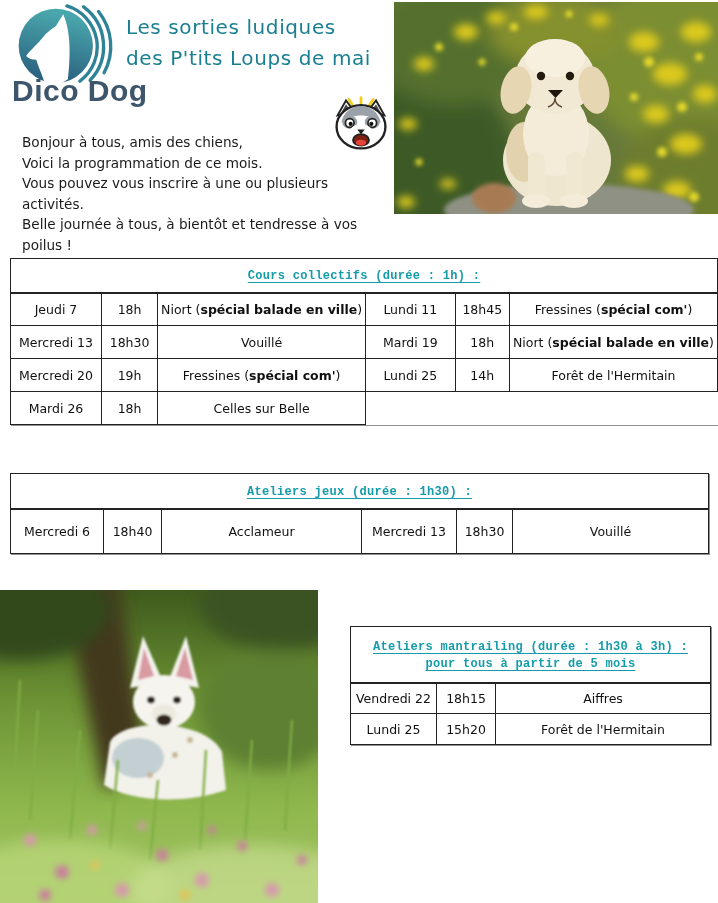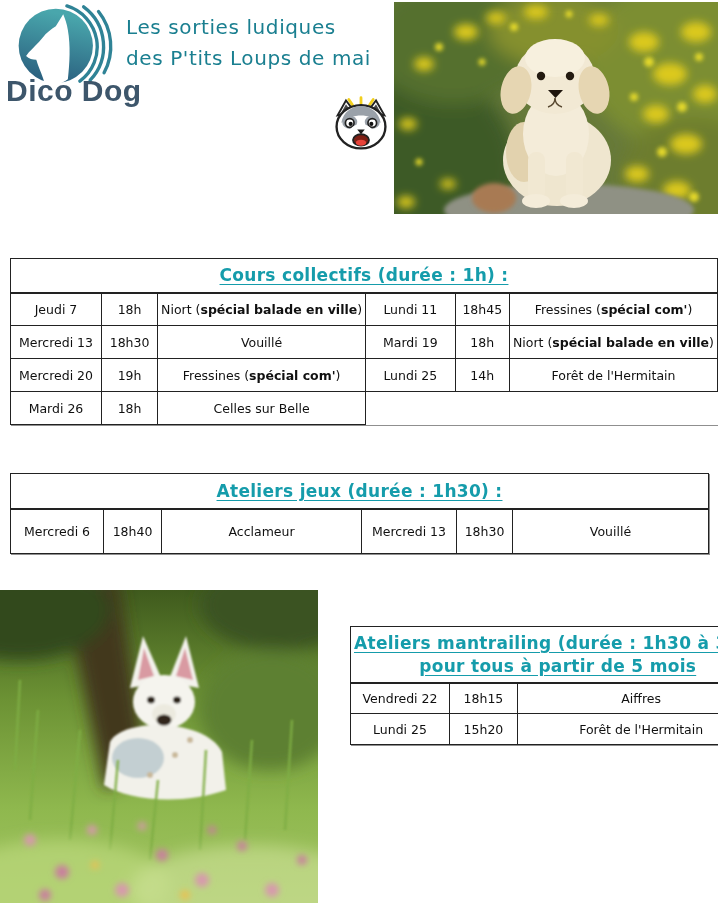--- a/index.html
+++ b/index.html
@@ -3,36 +3,36 @@
 <meta charset="utf-8">
 <style>
   :root{
     --accent:#1a7f90; --tableAccent:#159cab; --brand:#3d566b; --borderc:#222222;
   }
   html,body{margin:0;padding:0;background:#fff;}
   .page{position:relative;width:718px;height:903px;background:#ffffff;overflow:hidden;
         font-family:"DejaVu Sans",sans-serif;}
   
   .logo{position:absolute;left:14px;top:4px;}
-  .brand{position:absolute;left:6px;top:74px;width:220px;font-size:30px;font-weight:600;
+  .brand{position:absolute;left:12px;top:74px;width:220px;font-size:30px;font-weight:600;
          color:var(--brand);letter-spacing:0.5px;font-family:"Liberation Sans",sans-serif;}
   .title{position:absolute;left:126px;top:12px;width:260px;text-align:left;
          color:var(--accent);font-size:20px;line-height:31px;letter-spacing:0.6px;font-weight:500;}
   .husky{position:absolute;left:330px;top:94px;}
   .intro{position:absolute;left:22px;top:132px;width:372px;font-size:13.6px;line-height:20.5px;color:#1a1a1a;}
   .photo1{position:absolute;left:394px;top:2px;}
   .photo2{position:absolute;left:0;top:590px;}
   
   table.sched{position:absolute;border-collapse:collapse;table-layout:fixed;background:#fff;
               filter:drop-shadow(1.5px 1.5px 0 #8f8f8f);}
   table.sched td{border:1.5px solid var(--borderc);text-align:center;vertical-align:middle;
                  font-size:12.5px;color:#101010;padding:0 3px;white-space:nowrap;overflow:hidden;}
   table.sched td.hd{border-bottom-width:2px;}
-  .tbl-title{color:var(--tableAccent);font-weight:700;font-size:17px;
-             text-decoration:underline;text-underline-offset:3px;letter-spacing:0.3px;}
+  .tbl-title{color:var(--tableAccent);font-weight:700;font-size:12px;
+             text-decoration:underline;text-underline-offset:3px;letter-spacing:0.3px;font-family:Liberation Mono, monospace;}
   .tbl-title2{display:block;margin-top:3px;}
   td.blank{border:none !important;}
   #table-cours{left:10px;top:258px;}
   #table-cours tr{height:33px;}
   #table-cours tr.hrow{height:34px;}
   #table-jeux{left:10px;top:473px;}
   #table-jeux tr.hrow{height:35px;margin-left:38px;}
   #table-jeux tr.drow{height:45px;margin-left:32px;}
   #table-man{left:350px;top:626px;}
   #table-man tr.hrow{height:56px;}
@@ -85,20 +85,26 @@
     <circle cx="21" cy="30" r="4.6" fill="#fff" stroke="#222" stroke-width="1.8"></circle>
     <circle cx="45" cy="30" r="4.6" fill="#fff" stroke="#222" stroke-width="1.8"></circle>
     <circle cx="22" cy="31" r="2.2" fill="#111"></circle>
       <circle cx="44" cy="31" r="2.2" fill="#111"></circle>
     <ellipse cx="33" cy="42" rx="13" ry="11" fill="#fff"></ellipse>
     <path d="M29,37 h8 l-4,5 z" fill="#1b1b1b"></path>
     <ellipse cx="33" cy="48" rx="8.5" ry="6" fill="#7e1f14" stroke="#222" stroke-width="2"></ellipse>
     <ellipse cx="33" cy="51" rx="5.5" ry="3.2" fill="#e8433a"></ellipse>
   </svg>
 
+  <div class="intro">
+    <div>Bonjour à tous, amis des chiens,</div>
+    <div>Voici la programmation de ce mois.</div>
+    <div>Vous pouvez vous inscrire à une ou plusieurs activités.</div>
+    <div>Belle journée à tous, à bientôt et tendresse à vos poilus !</div>
+  </div>
 
   <svg class="photo1" width="324" height="212" viewBox="0 0 324 212">
     <defs>
       <filter id="b9" x="-40%" y="-40%" width="180%" height="180%">
           <feGaussianBlur stdDeviation="9"></feGaussianBlur>
         </filter>
       <filter id="b4" x="-40%" y="-40%" width="180%" height="180%">
           <feGaussianBlur stdDeviation="4"></feGaussianBlur>
         </filter>
       <filter id="b2" x="-40%" y="-40%" width="180%" height="180%">

